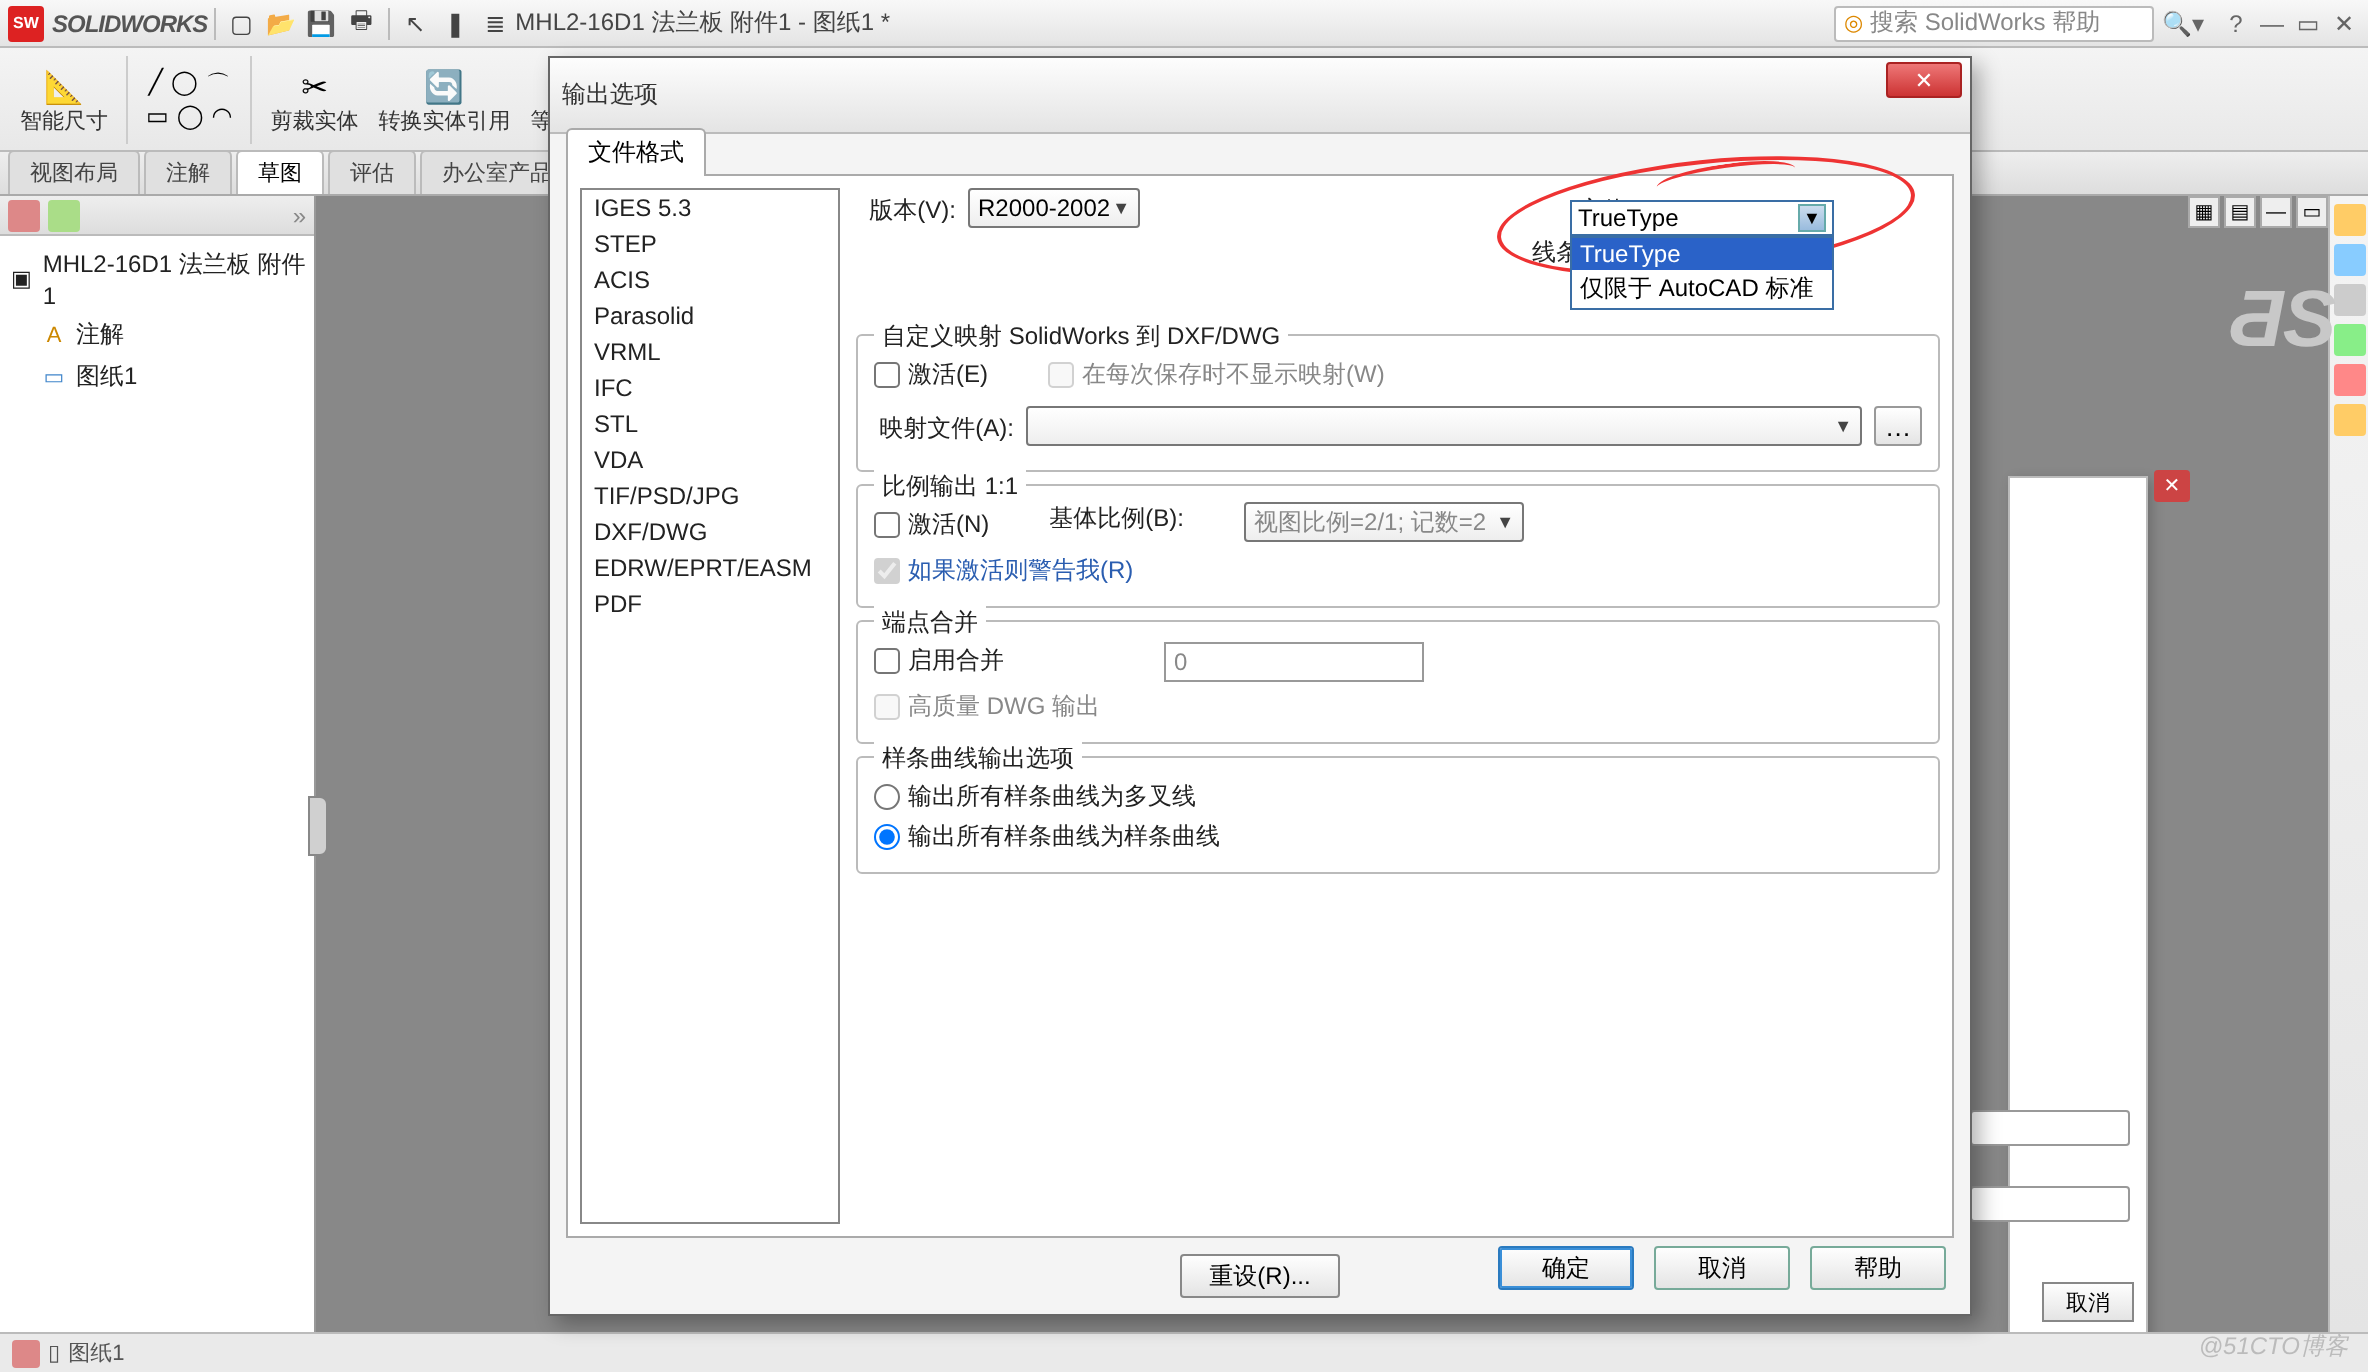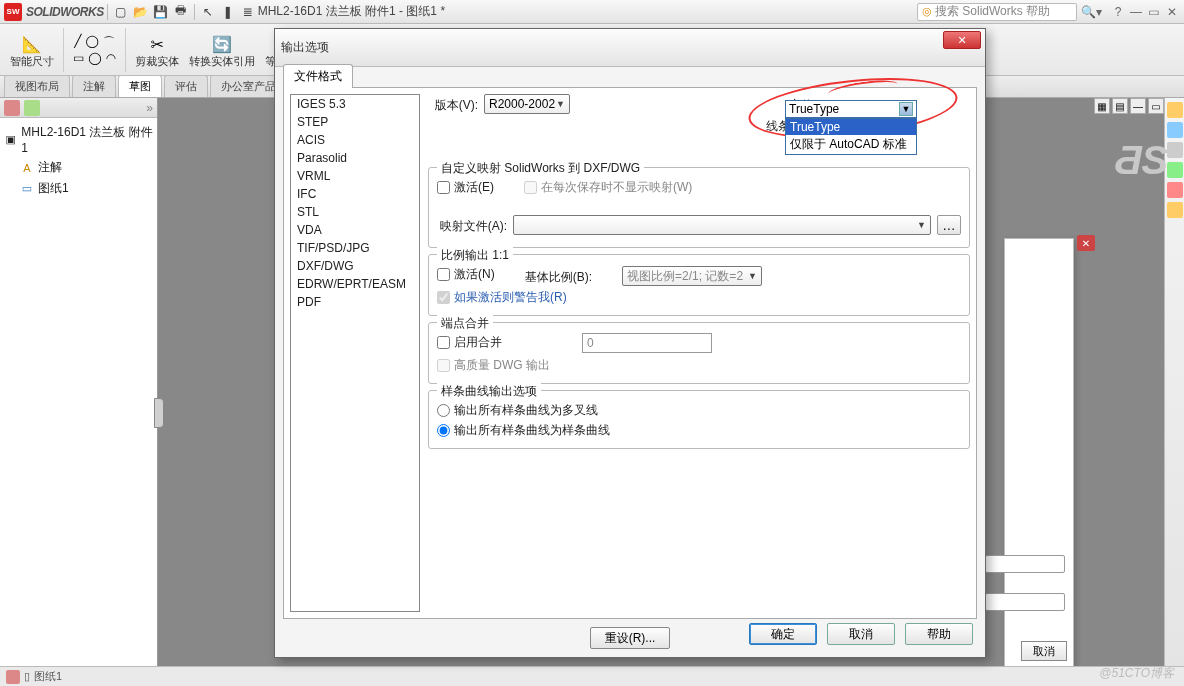--- a/index.html
+++ b/index.html
@@ -293,33 +293,33 @@
           <div style="display:flex;gap:30px;align-items:center;">
             <label class="chk">
                 <input type="checkbox" style="">
                 <span>激活(E)</span>
               </label>
             <label class="chk disabled">
                 <input type="checkbox" disabled="" style="">
                 <span>在每次保存时不显示映射(W)</span>
               </label>
           </div>
-          <div class="row" style="margin-top:16px;">
+          <div class="row" style="margin-top:4px;">
             <span class="lbl-r" style="width:70px;">映射文件(A):</span>
             <div class="combo disabled" style="flex:1;">
                 <span></span>
                 <span class="dd">▼</span>
               </div>
             <button style="width:24px;height:20px;border:1px solid #999;background:linear-gradient(#fff,#e4e4e4);border-radius:2px;">…</button>
           </div>
         </div>
 
         <div class="group">
           <div class="gtitle">比例输出 1:1</div>
-          <div style="display:flex;gap:30px;align-items:flex-end;">
+          <div style="display:flex;gap:30px;align-items:flex-start;">
             <label class="chk">
                 <input type="checkbox" style="">
                 <span>激活(N)</span>
               </label>
             <span class="lbl-r">基体比例(B):</span>
             <div class="combo disabled" style="width:140px;">
                 <span>视图比例=2/1; 记数=2</span>
                 <span class="dd">▼</span>
               </div>
           </div>

